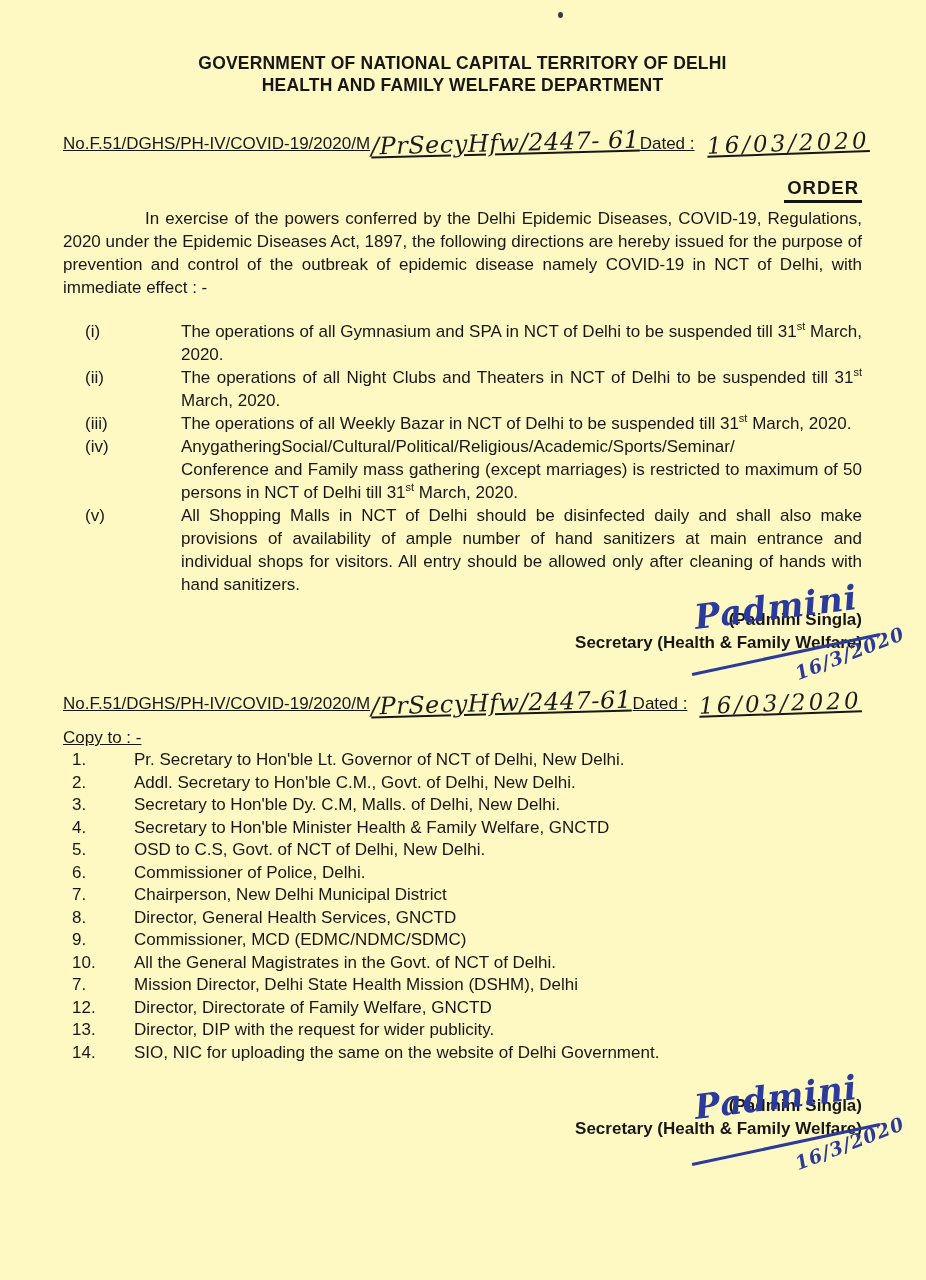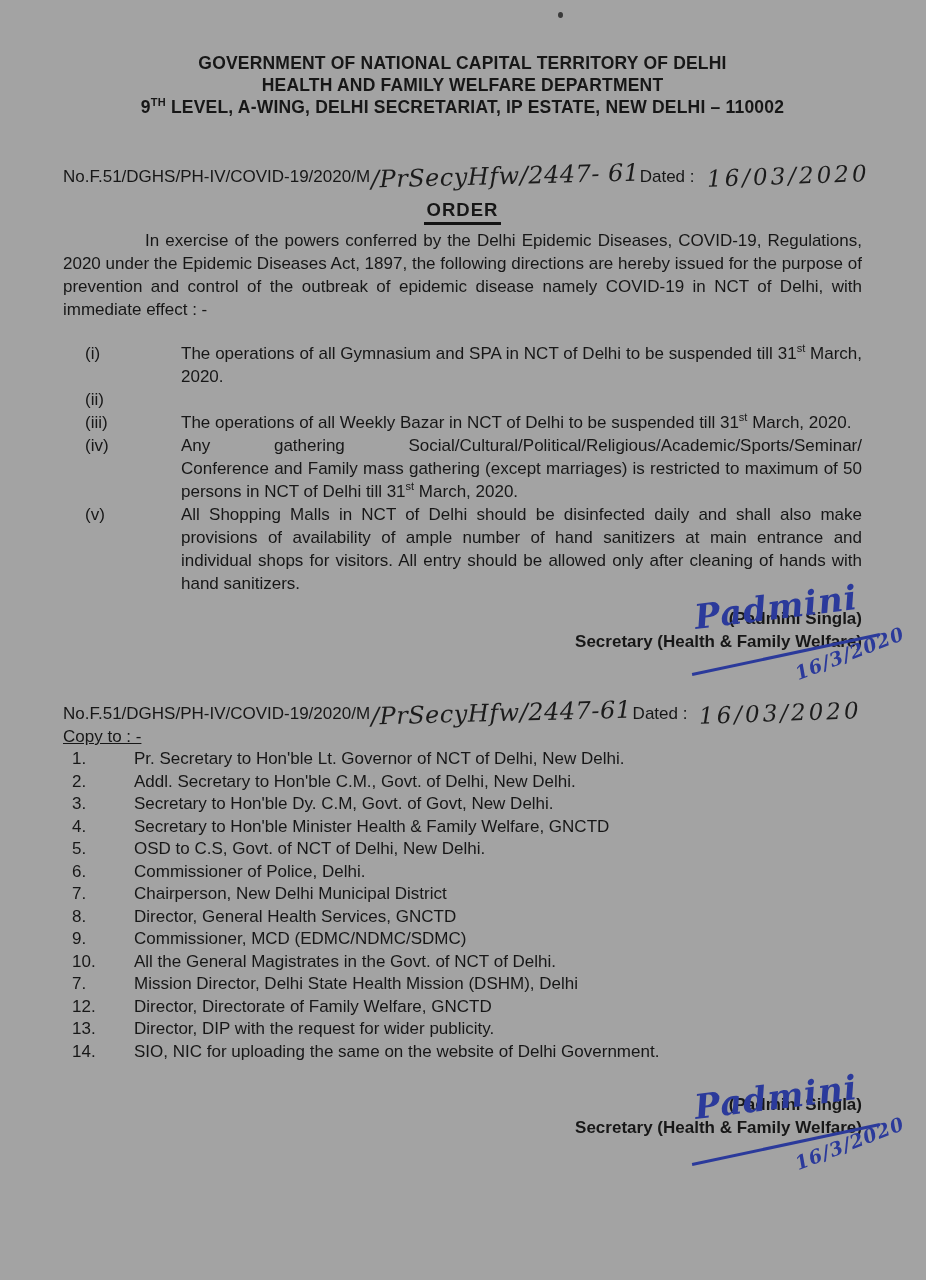--- a/index.html
+++ b/index.html
@@ -1,49 +1,49 @@
 <!DOCTYPE html>
 <html><head>
 <meta charset="utf-8">
 <style>
   html, body { margin:0; padding:0; background:#ffffff; }
   .page {
-    position:relative; width:926px; height:1280px; background:#a3a3a3;
+    position:relative; width:926px; height:1280px; background:#fef9c3;
     color:#171717; overflow:hidden;
     font-family:"Liberation Sans","DejaVu Sans",sans-serif;
     font-size:17px; line-height:23px;
   }
   .content { padding:0 64px 0 63px; }
   .artifact-dot { position:absolute; left:558px; top:12px; width:5px; height:6px;
     background:#3a3a3a; border-radius:50%; }
 
   .doc-header { margin-top:52px; text-align:center; font-weight:700;
     font-size:17.5px; line-height:22px; letter-spacing:0.2px; }
   sup.sp { font-size:11px; vertical-align:super; line-height:0; }
 
-  .ref-row { display:flex; align-items:flex-end; margin-top:24px; height:46px; white-space:nowrap; }
+  .ref-row { display:flex; align-items:center; margin-top:24px; height:46px; white-space:nowrap;text-decoration:underline; }
   .ref-row-2 { margin-top:26px; }
   .hand { font-family:"DejaVu Serif","Liberation Serif",serif; font-style:italic; color:#1b1b1b; }
   .ref-hand { font-size:24px; letter-spacing:0.5px; margin-left:1px;
     transform:rotate(-1.5deg); display:inline-block; }
   .dated-label { margin-left:auto; }
   .date-hand { font-size:23px; letter-spacing:3px; margin-left:12px; min-width:148px;
     display:inline-block; transform:rotate(-2deg); }
 
-  .order-wrap { text-align:center; margin-top:10px; }
+  .order-wrap { text-align:right; margin-top:10px; }
   .order-title { display:inline-block; font-weight:700; font-size:18.5px;
     letter-spacing:1px; border-bottom:3px solid #141414; padding:0 3px 1px; }
 
   .intro { margin-top:17px; text-align:justify; text-indent:82px; }
 
   .dir-list { margin-top:21px; }
   .dir-item { display:flex; }
   .dir-marker { width:60px; margin-left:22px; flex:none; }
   .dir-text { flex:1; text-align:justify;margin-left:36px; }
-  .dir-line1 { display:flex; justify-content:space-between; }
+  .dir-line1 { display:flex; }
 
   .sig-block { text-align:right; font-weight:700; }
   .sig-block-1 { margin-top:12px; }
   .sig-block-2 { margin-top:30px; }
 
   .copy-label { margin-top:0;text-decoration:underline; }
   .copy-item { display:flex; line-height:22.5px; }
   .copy-num { width:62px; margin-left:9px; flex:none; }
   .copy-text { flex:1; }
 
@@ -63,21 +63,20 @@
 <body>
 
 <div class="page">
   <div class="artifact-dot"></div>
 
   <div class="content">
 
     <div class="doc-header">
       <div>GOVERNMENT OF NATIONAL CAPITAL TERRITORY OF DELHI</div>
       <div>HEALTH AND FAMILY WELFARE DEPARTMENT</div>
-      <div><span>9</span><sup class="sp">TH</sup><span> LEVEL, A-WING, DELHI SECRETARIAT, IP ESTATE, NEW DELHI – 110002</span></div>
     </div>
 
     <div class="ref-row">
       <span>No.F.51/DGHS/PH-IV/COVID-19/2020/M</span>
       <span class="hand ref-hand">/PrSecyHfw/2447- 61</span>
       <span class="dated-label">Dated :</span>
       <span class="hand date-hand">16/03/2020</span>
     </div>
 
     <div class="order-wrap">
@@ -88,20 +87,21 @@
 
     <div class="dir-list">
 
       <div class="dir-item">
         <span class="dir-marker">(i)</span>
         <span class="dir-text"><span>The operations of all Gymnasium and SPA in NCT of Delhi to be suspended till 31</span><sup class="sp">st</sup><span> March, 2020.</span></span>
       </div>
 
       <div class="dir-item">
         <span class="dir-marker">(ii)</span>
+        <span class="dir-text"><span>The operations of all Night Clubs and Theaters in NCT of Delhi to be suspended till 31</span><sup class="sp">st</sup><span> March, 2020.</span></span>
       </div>
 
       <div class="dir-item">
         <span class="dir-marker">(iii)</span>
         <span class="dir-text"><span>The operations of all Weekly Bazar in NCT of Delhi to be suspended till 31</span><sup class="sp">st</sup><span> March, 2020.</span></span>
       </div>
 
       <div class="dir-item">
         <span class="dir-marker">(iv)</span>
         <span class="dir-text">
@@ -139,21 +139,21 @@
       <div class="copy-item">
           <span class="copy-num">1.</span>
           <span class="copy-text">Pr. Secretary to Hon'ble Lt. Governor of NCT of Delhi, New Delhi.</span>
         </div>
       <div class="copy-item">
           <span class="copy-num">2.</span>
           <span class="copy-text">Addl. Secretary to Hon'ble C.M., Govt. of Delhi, New Delhi.</span>
         </div>
       <div class="copy-item">
           <span class="copy-num">3.</span>
-          <span class="copy-text">Secretary to Hon'ble Dy. C.M, Govt. of Govt, New Delhi.</span>
+          <span class="copy-text">Secretary to Hon'ble Dy. C.M, Malls. of Delhi, New Delhi.</span>
         </div>
       <div class="copy-item">
           <span class="copy-num">4.</span>
           <span class="copy-text">Secretary to Hon'ble Minister Health &amp; Family Welfare, GNCTD</span>
         </div>
       <div class="copy-item">
           <span class="copy-num">5.</span>
           <span class="copy-text">OSD to C.S, Govt. of NCT of Delhi, New Delhi.</span>
         </div>
       <div class="copy-item">

